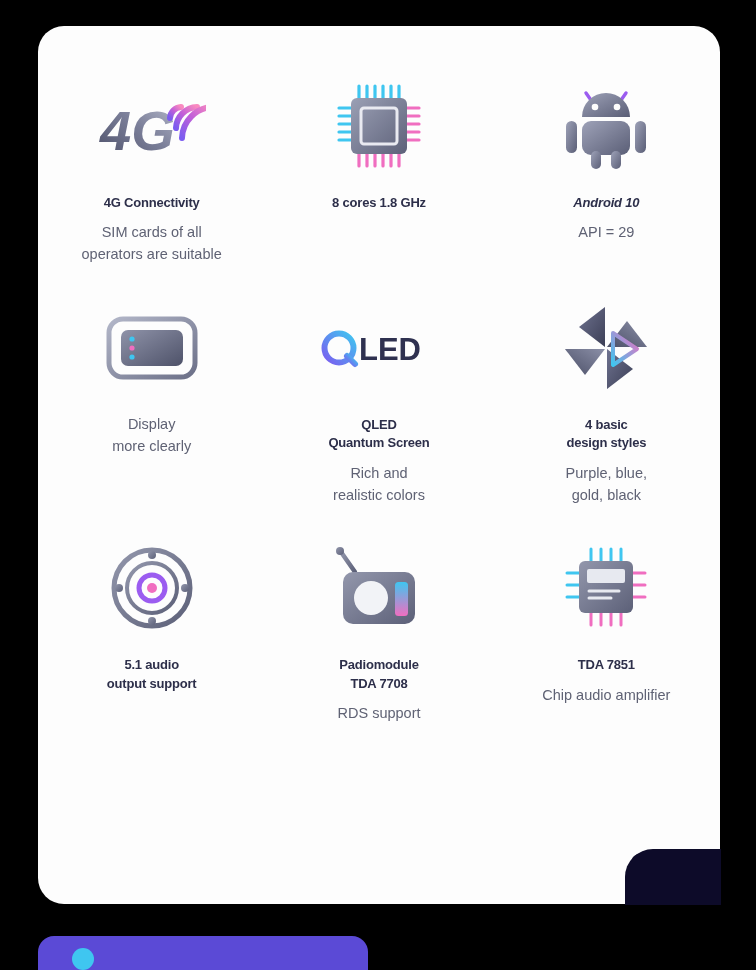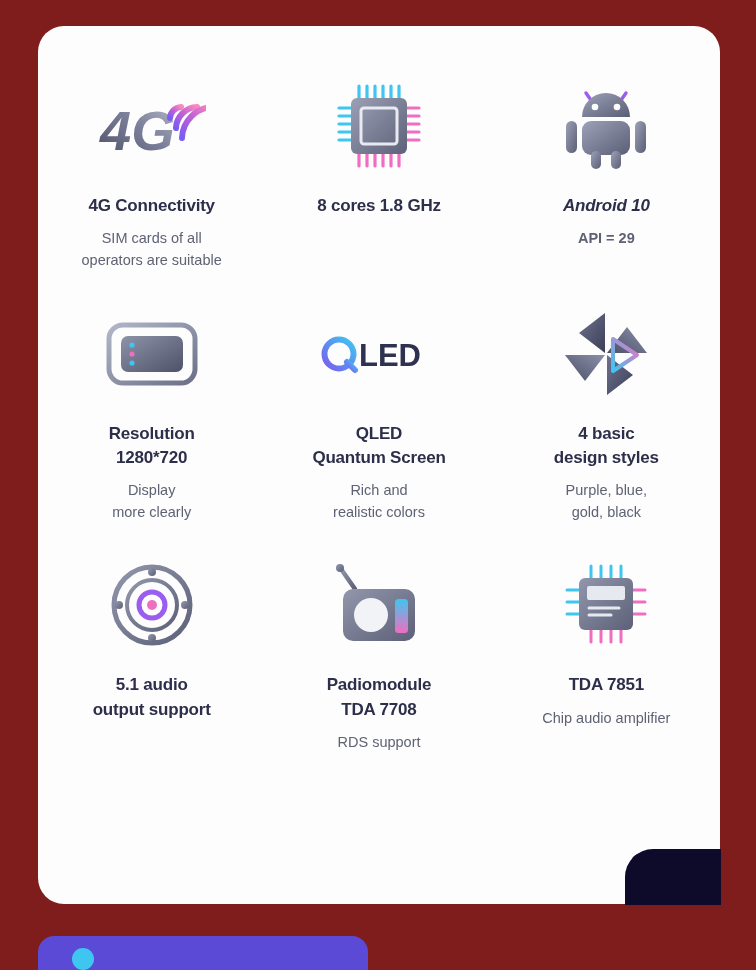--- a/index.html
+++ b/index.html
@@ -7,21 +7,21 @@
     width: 756px;
     height: 970px;
     background: #0d0b29;
     font-family: "Liberation Sans", sans-serif;
     overflow: hidden;
   }
   #page {
     position: relative;
     width: 756px;
     height: 970px;
-    background: #7f1d1d;
+    background: #000000;
   }
   .card {
     position: absolute;
     left: 38px;
     top: 26px;
     width: 682px;
     height: 878px;
     background: #fdfdfd;
     border-radius: 26px;
   }
@@ -51,21 +51,21 @@
     padding: 0 8px;
   }
   .icon-box {
     height: 112px;
     display: flex;
     align-items: center;
     justify-content: center;
   }
   .title {
     margin-top: 12px;
-    font-size: 17px;
+    font-size: 13px;
     font-weight: bold;
     color: #2d2f4a;
     text-align: center;
     line-height: 1.42;
     letter-spacing: -0.2px;
   }
   .sub {
     margin-top: 10px;
     font-size: 14.5px;
     color: #5f6274;
@@ -185,21 +185,21 @@
             <circle cx="37" cy="26" r="3.3" fill="#fdfdfd"></circle>
             <circle cx="59" cy="26" r="3.3" fill="#fdfdfd"></circle>
             <rect x="24" y="40" width="48" height="34" rx="9" fill="url(#gand)"></rect>
             <rect x="8" y="40" width="11" height="32" rx="5.5" fill="url(#gand)"></rect>
             <rect x="77" y="40" width="11" height="32" rx="5.5" fill="url(#gand)"></rect>
             <rect x="33" y="70" width="10" height="18" rx="5" fill="url(#gand)"></rect>
             <rect x="53" y="70" width="10" height="18" rx="5" fill="url(#gand)"></rect>
           </svg>
         </div>
         <div class="title" style="white-space: pre-line; font-style: italic;">Android 10</div>
-        <div class="sub" style="white-space: pre-line; font-weight: bold;">API = 29</div>
+        <div class="sub" style="white-space: pre-line;">API = 29</div>
       </div>
 
       <div class="cell">
         <div class="icon-box">
           <svg width="94" height="70" viewBox="0 0 94 70">
             <defs>
               <linearGradient id="gscr" x1="0" y1="0" x2="1" y2="1">
                 <stop offset="0" stop-color="#b2b6c8"></stop>
                 <stop offset="1" stop-color="#6c7088"></stop>
               </linearGradient>
@@ -208,22 +208,20 @@
                 <stop offset="1" stop-color="#4e5269"></stop>
               </linearGradient>
             </defs>
             <rect x="4" y="6" width="86" height="58" rx="14" fill="none" stroke="url(#gscr)" stroke-width="5"></rect>
             <rect x="16" y="17" width="62" height="36" rx="7" fill="url(#gscr2)"></rect>
             <circle cx="27" cy="26" r="2.6" fill="#3fc6f0"></circle>
             <circle cx="27" cy="35" r="2.6" fill="#f06ec0"></circle>
             <circle cx="27" cy="44" r="2.6" fill="#3fc6f0"></circle>
           </svg>
         </div>
-        <div class="title" style="white-space:pre-line">Resolution
-1280*720</div>
         <div class="sub" style="white-space:pre-line">Display
 more clearly</div>
       </div>
 
       <div class="cell">
         <div class="icon-box">
           <svg width="124" height="46" viewBox="0 0 124 46">
             <defs>
               <linearGradient id="gq" x1="0" y1="1" x2="1" y2="0">
                 <stop offset="0" stop-color="#7b5cf0"></stop>

